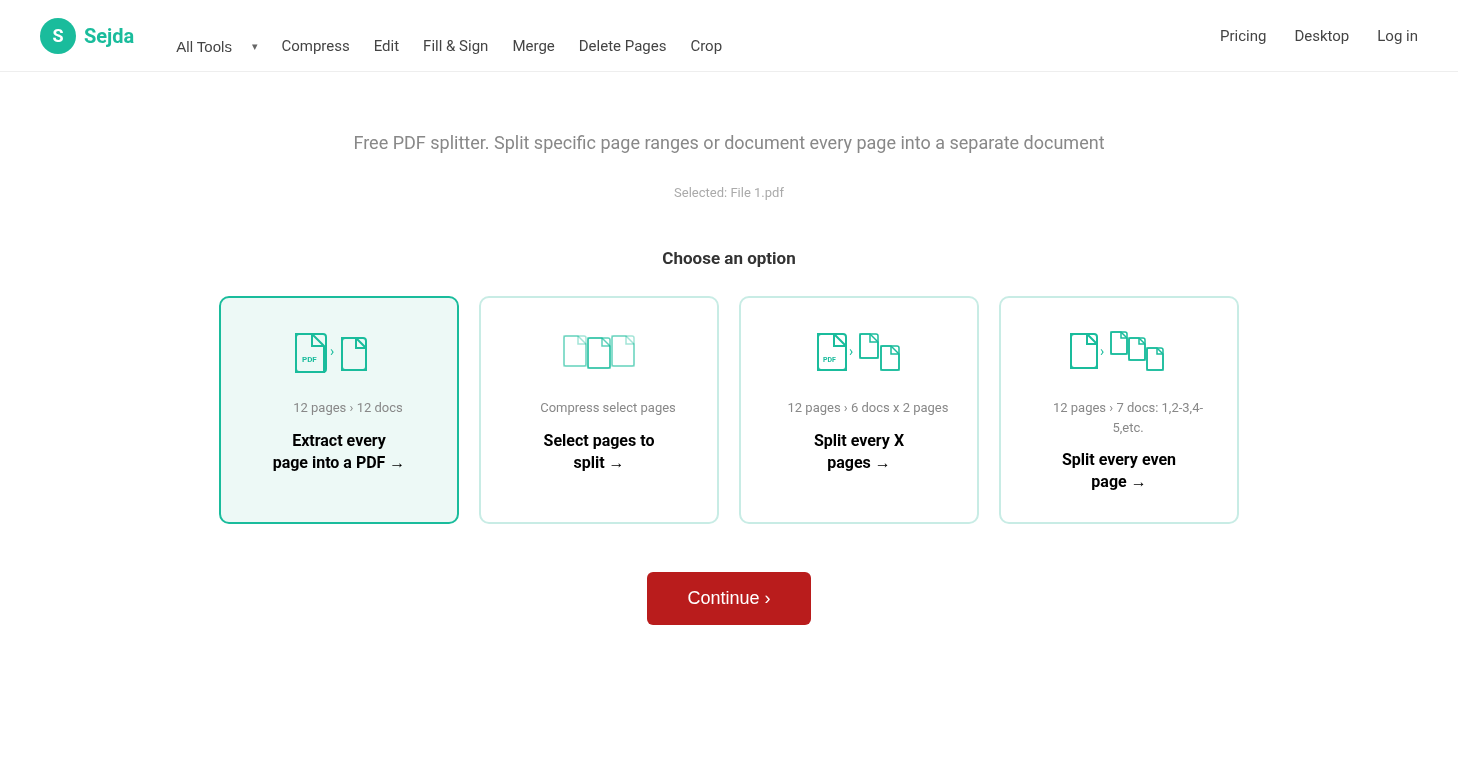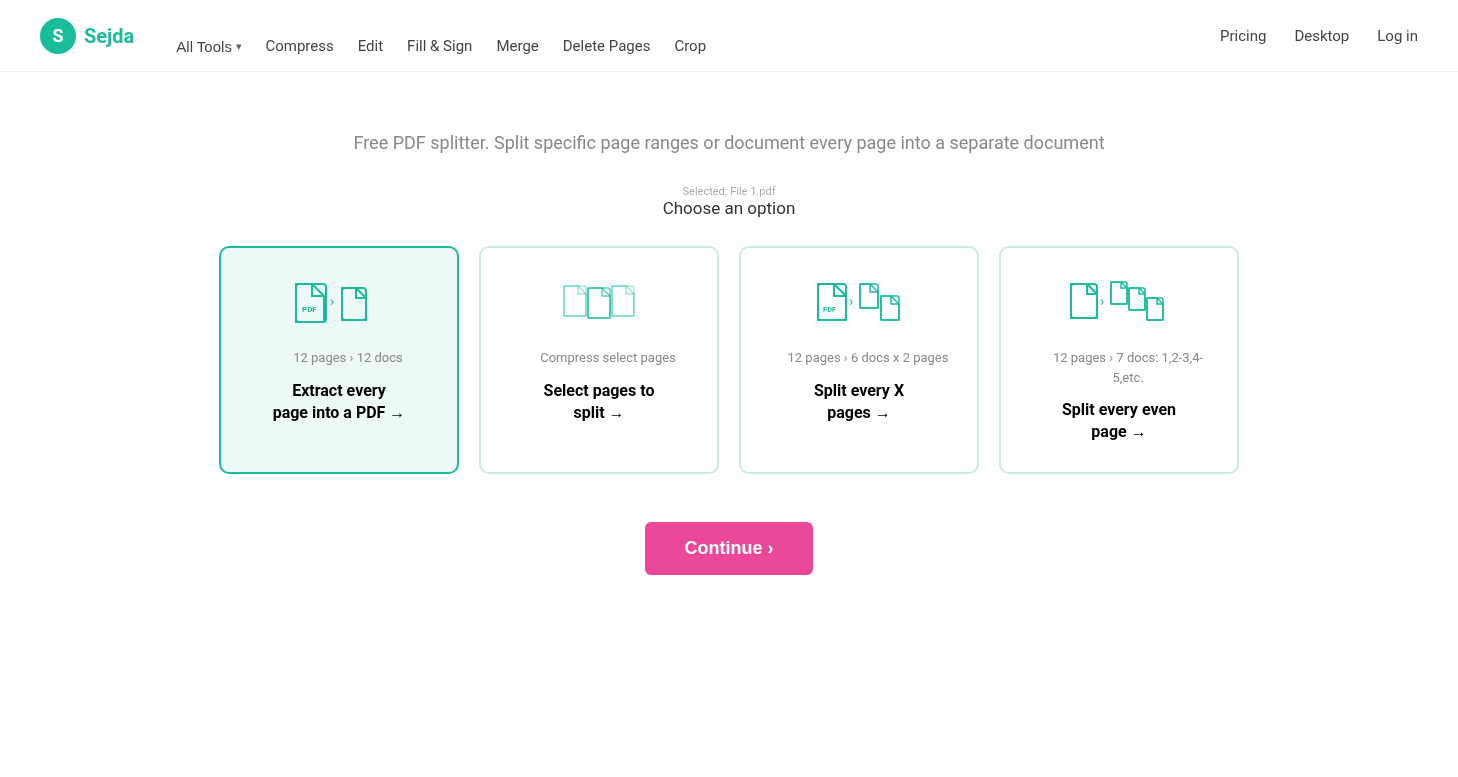--- a/index.html
+++ b/index.html
@@ -15,33 +15,33 @@
     .logo-circle {
       width: 36px; height: 36px; border-radius: 50%; background: #1abc9c;
       display: flex; align-items: center; justify-content: center;
       color: #fff; font-weight: 700; font-size: 18px;
     }
     .logo-text { color: #1abc9c; font-weight: 700; font-size: 20px; }
     .nav-links { display: flex; align-items: center; gap: 4px; }
     .nav-link {
       color: #444; text-decoration: none; font-size: 15px; padding: 6px 10px;
       border-radius: 4px; cursor: pointer; background: none; border: none;
-      display: flex; align-items: center; gap: 4px; margin-top: 21px;
+      display: flex; align-items: center; gap: 20px; margin-top: 21px;
     }
     .nav-chevron { font-size: 11px; color: #666; }
     .nav-right { display: flex; gap: 28px; }
     .nav-right-link { color: #444; text-decoration: none; font-size: 15px; cursor: pointer; }
 
     
     main { padding: 60px 40px 80px; text-align: center; }
     .page-title { font-size: 46px; font-weight: 800; color: #222; margin-bottom: 16px; }
     .page-subtitle { font-size: 18px; color: #888; margin-bottom: 32px; }
-    .selected-file { font-size: 11px; color: #aaa; }
-
-    .choose-label { font-size: 17px; font-weight: 400; color: #333; margin-bottom: 28px; }
+    .selected-file { font-size: 13px; color: #aaa; margin-bottom: 48px; }
+
+    .choose-label { font-size: 17px; font-weight: 700; color: #333; margin-bottom: 28px; }
 
     
     .options-grid {
       display: flex; justify-content: center; gap: 20px;
       flex-wrap: wrap; margin-bottom: 48px;
     }
     .option-card {
       width: 240px; border: 2px solid #c8ece5; border-radius: 10px;
       padding: 32px 20px 28px; cursor: pointer; background: #fff;
       display: flex; flex-direction: column; align-items: center; gap: 12px;
@@ -51,22 +51,22 @@
     .option-desc { font-size: 13px; color: #888; text-align: center; line-height: 1.5; margin-left: 18px; }
     .option-label {
       font-size: 16px; font-weight: 700; color: #000000; text-align: center; line-height: 1.4;
     }
 
     
     .icon-area { height: 56px; display: flex; align-items: center; justify-content: center; }
 
     
     .continue-btn {
-      background: #ec4899; color: #fff; border: none; border-radius: 6px;
-      padding: 16px 40px; font-size: 18px; font-weight: 700; cursor: pointer;
+      background: #b91c1c; color: #fff; border: none; border-radius: 6px;
+      padding: 16px 40px; font-size: 18px; font-weight: 400; cursor: pointer;
       display: inline-flex; align-items: center; gap: 8px;
     }
   </style>
 </head>
 <body>
 
 <nav>
   <div class="nav-left">
     <a class="logo" href="#">
       <div class="logo-circle">

